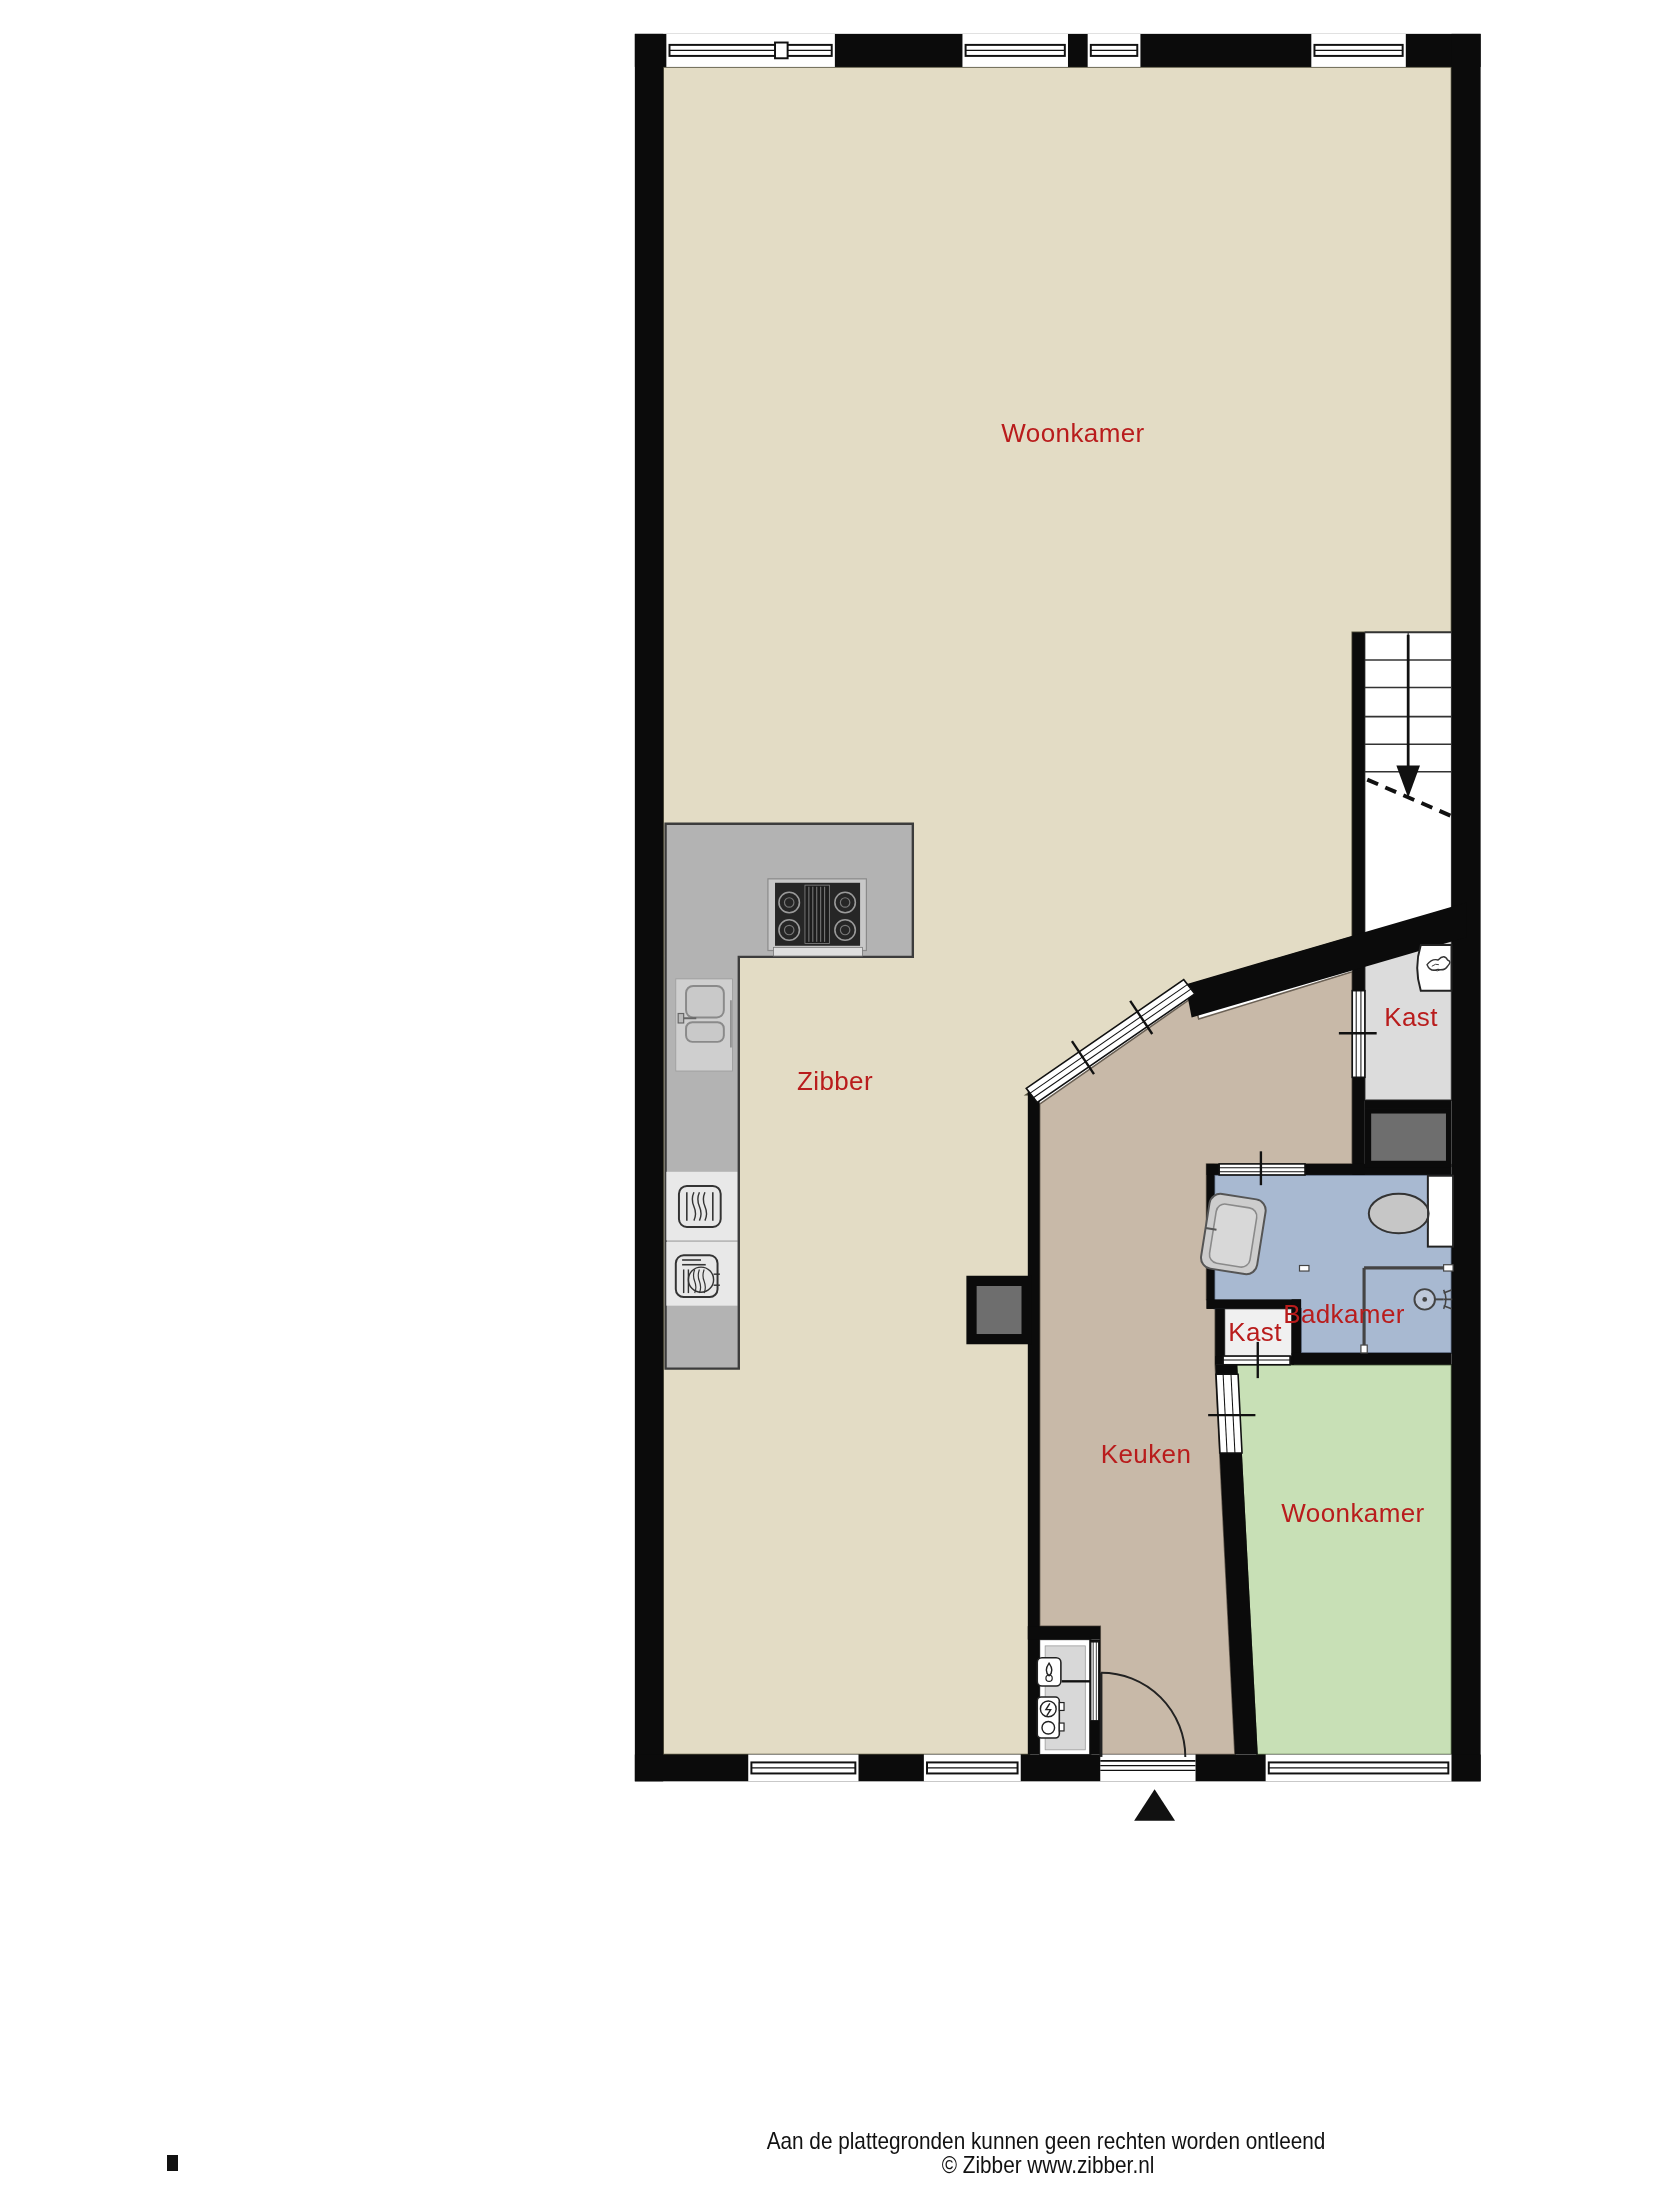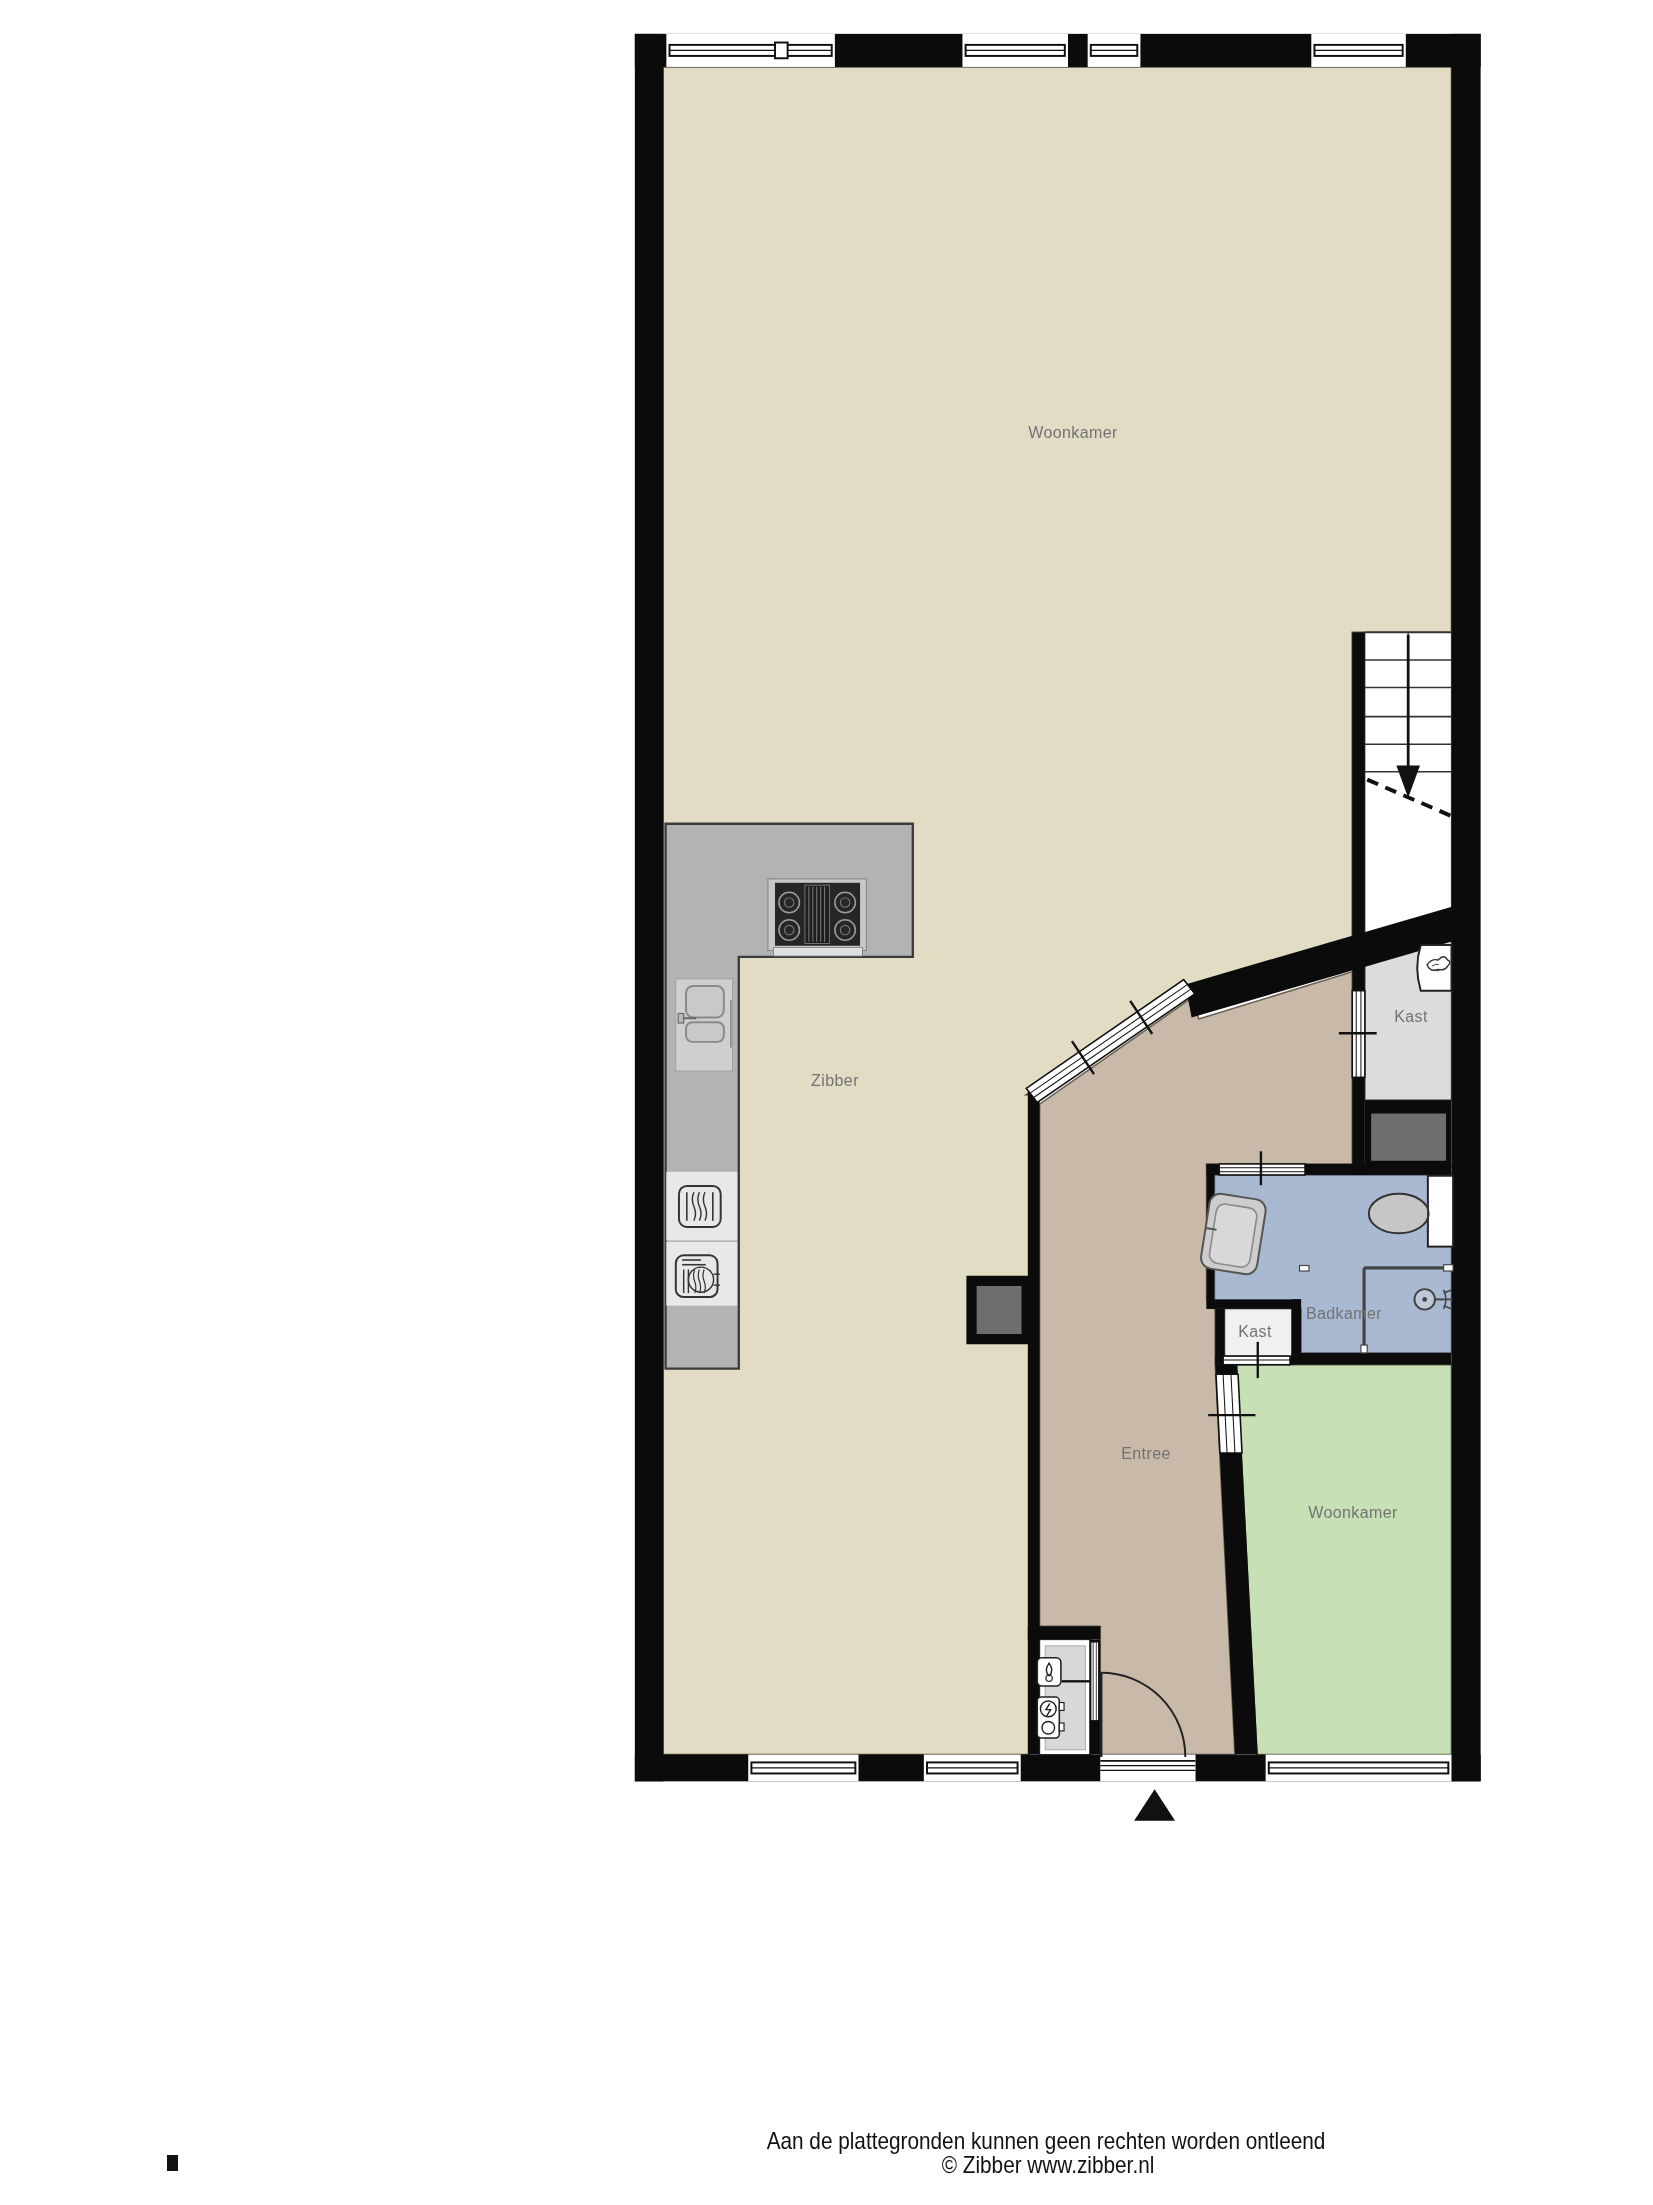--- a/index.html
+++ b/index.html
@@ -1,20 +1,20 @@
 <!DOCTYPE html>
 <html style="font-size:12.6px"><head>
 <meta charset="utf-8">
 <style>
   html,body{margin:0;padding:0;background:#ffffff;}
   #page{position:relative;width:1654px;height:2205px;background:#ffffff;overflow:hidden;
         font-family:"Liberation Sans", sans-serif;}
   #plan-svg{position:absolute;left:0;top:0;}
   .wall{fill:#0b0b0b;}
-  .room-label{position:absolute;transform:translate(-50%,-50%);font-size:16px;color:#737373;
+  .room-label{position:absolute;transform:translate(-50%,-50%);font-size:26px;color:#b91c1c;
               white-space:nowrap;letter-spacing:0.4px;}
   .footer-line{position:absolute;transform:translate(-50%,-50%) scaleX(0.88);font-size:23.6px;
                color:#111;white-space:nowrap;}
   .page-mark{position:absolute;left:167px;top:2155px;width:11px;height:15.8px;background:#111;}
 </style>
 </head>
 <body>
 
 <div id="page">
 
@@ -288,21 +288,21 @@
   </g>
 
   <polygon fill="#111" points="1466,2272 1440,2312 1492,2312"></polygon>
 </svg>
 
 <div class="room-label" style="left:1073px;top:433px">Woonkamer</div>
 <div class="room-label" style="left:835px;top:1081px">Zibber</div>
 <div class="room-label" style="left:1411px;top:1017px">Kast</div>
 <div class="room-label" style="left:1344px;top:1314px">Badkamer</div>
 <div class="room-label" style="left:1255px;top:1332px">Kast</div>
-<div class="room-label" style="left:1146px;top:1454px">Entree</div>
+<div class="room-label" style="left:1146px;top:1454px">Keuken</div>
 <div class="room-label" style="left:1353px;top:1513px">Woonkamer</div>
 
 <div class="footer-line" style="left:1046px;top:2141px">Aan de plattegronden kunnen geen rechten worden ontleend</div>
 <div class="footer-line" style="left:1048px;top:2165px">© Zibber www.zibber.nl</div>
 <div class="page-mark"></div>
 
 </div>
 
 
 </body></html>

